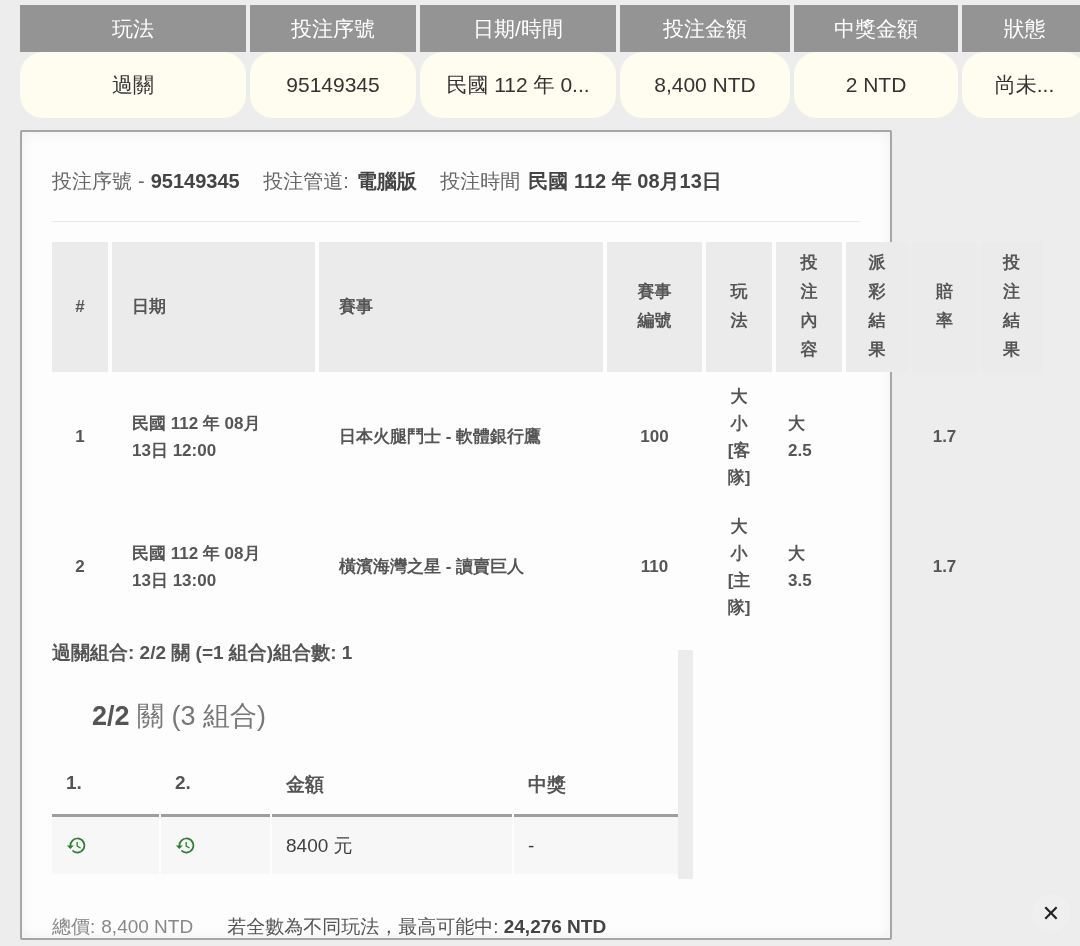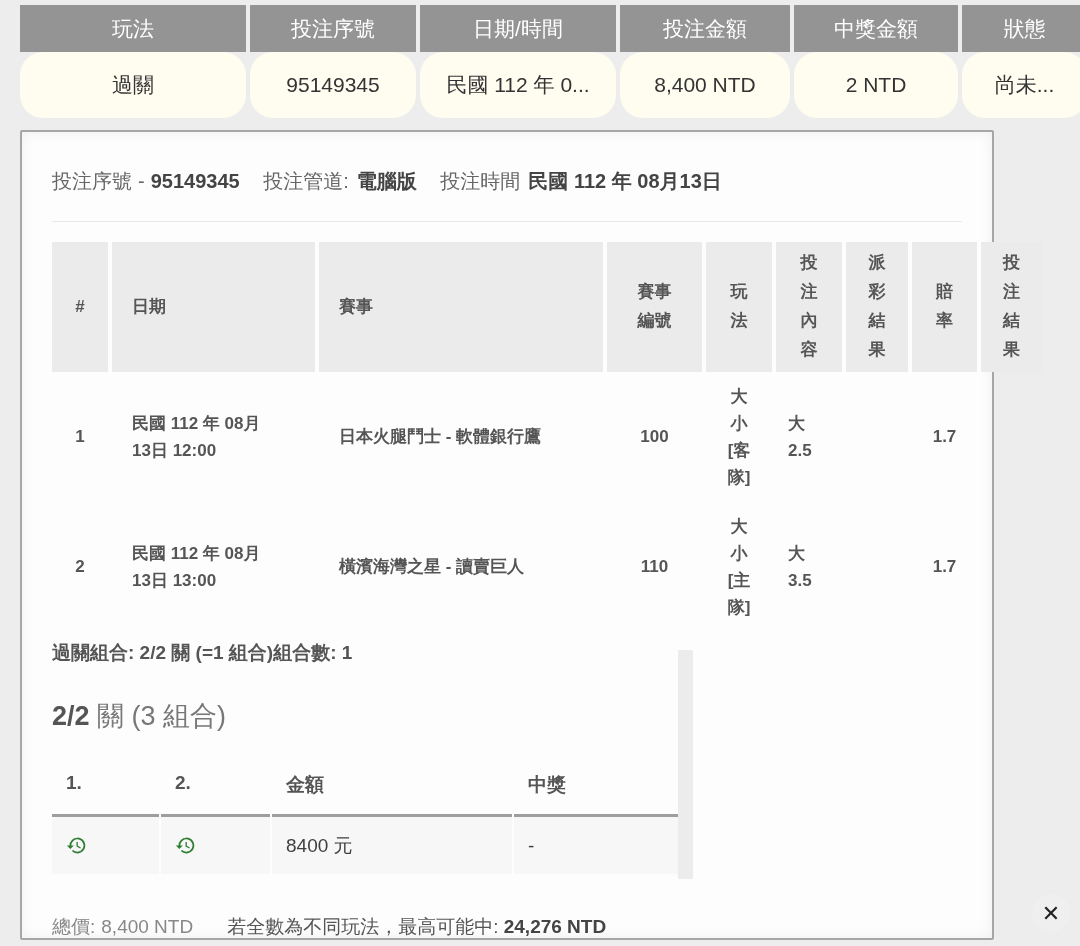--- a/index.html
+++ b/index.html
@@ -19,21 +19,21 @@
     height:47px; display:flex; align-items:center; justify-content:center;
   }
   .sum-td {
     background:#fffdf0; color:#333; font-size:21px;
     height:66px; display:flex; align-items:center; justify-content:center;border-radius:23px;
   }
   .w0{width:226px}.w1{width:166px}.w2{width:196px}.w3{width:170px}.w4{width:164px}.w5{width:125px}
 
   
   .panel {
-    position:absolute; left:20px; top:130px; width:974px; height:810px;
+    position:absolute; left:20px; top:130px; width:872px; height:810px;
     background:#fdfdfd; border:2px solid #a6a6a6; border-radius:2px;
     box-shadow: inset 0 0 14px rgba(0,0,0,0.06);
   }
   .panel-content { padding:36px 30px 0 30px; }
 
   .info-line { font-size:20px; color:#666; }
   .info-line .sep { margin:0 6px; }
   .info-line b { color:#444; }
   .info-line .lbl { margin-left:18px; }
   .info-line .lbl2 { margin-right:8px; }
@@ -58,21 +58,21 @@
     min-height:130px; display:flex; align-items:center; justify-content:center;
     font-weight:bold; font-size:17px; color:#555;
     white-space:pre-line; text-align:center; line-height:1.6;
   }
   .dt-body .cell.al { justify-content:flex-start; padding-left:20px; padding-right:14px; text-align:left; }
   .dt-body .cell.cl { justify-content:flex-start; padding-left:12px; text-align:left; }
 
   .combo-summary { margin-top:8px; font-size:19px; font-weight:bold; color:#555; }
 
   .combo-title { margin-top:32px; font-size:27px; color:#777; }
-  .combo-title b { color:#555; }
+  .combo-title b { color:#555;margin-left:40px; }
 
   
   .st { margin-top:24px; width:625px; }
   .st-head, .st-row {
     display:grid; grid-template-columns:107px 109px 240px 169px; column-gap:2px;
   }
   .st-head .scell {
     font-size:19px; font-weight:bold; color:#555;
     padding:14px 0 16px 14px; border-bottom:3px solid #9e9e9e;
   }

